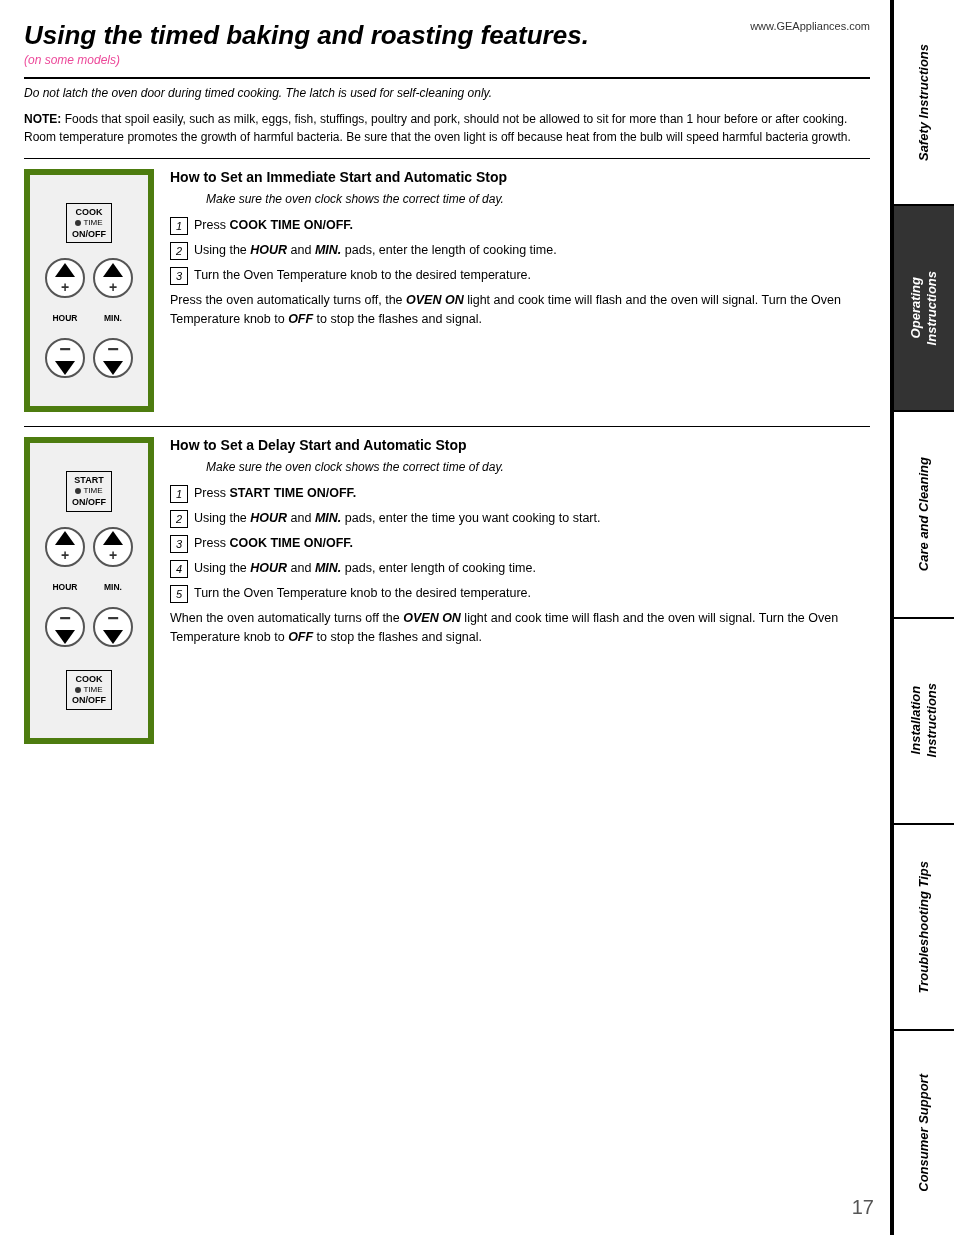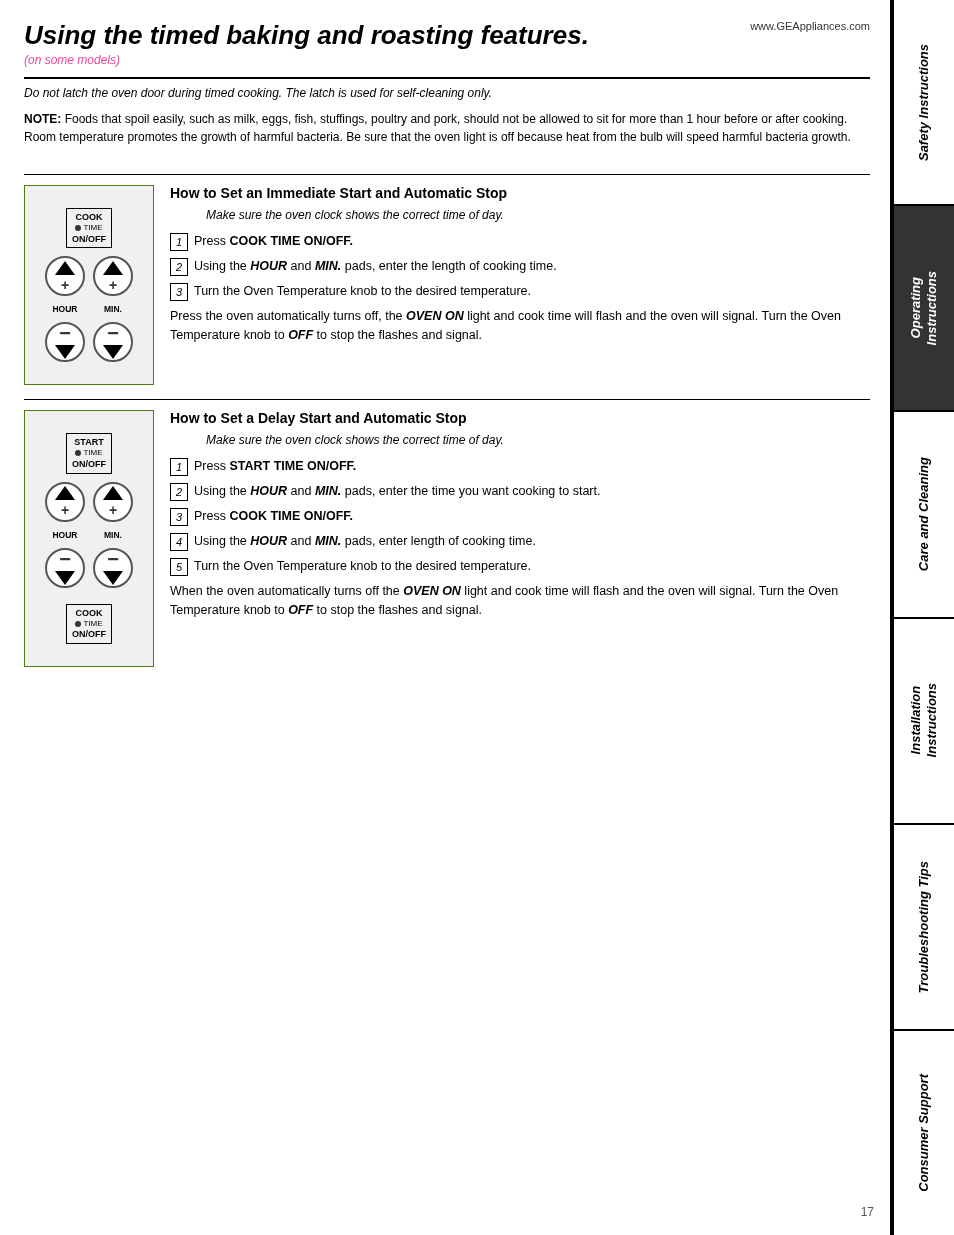--- a/index.html
+++ b/index.html
@@ -77,46 +77,46 @@
     
     .warning-text {
       font-size: 12px;
       font-style: italic;
       margin-bottom: 8px;
       line-height: 1.4;
     }
 
     .note-text {
       font-size: 12px;
-      margin-bottom: 28px;
+      margin-bottom: 12px;
       line-height: 1.5;
     }
 
     .note-text .note-label {
       font-weight: bold;
     }
 
     
     .section {
       display: flex;
       gap: 16px;
       margin-bottom: 14px;
     }
 
     .diagram-area {
       width: 130px;
       min-width: 130px;
       background: #f0f0f0;
-      border: 1px solid #4d7c0f;
+      border: 6px solid #4d7c0f;
       display: flex;
       flex-direction: column;
       align-items: center;
       justify-content: center;
-      padding: 22px 6px;
-      gap: 8px;
+      padding: 28px 6px;
+      gap: 15px;
     }
 
     .content-area {
       flex: 1;
     }
 
     .section-heading {
       font-size: 14px;
       font-weight: bold;
       margin-bottom: 6px;
@@ -212,21 +212,21 @@
       text-align: center;
       line-height: 1.2;
       white-space: pre-line;
     }
 
     
     .page-number {
       position: absolute;
       bottom: 16px;
       right: 80px;
-      font-size: 12px;
+      font-size: 20px;
       color: #555;
     }
 
     
     .up-arrow {
       display: inline-block;
       width: 0;
       height: 0;
       border-left: 10px solid transparent;
       border-right: 10px solid transparent;

